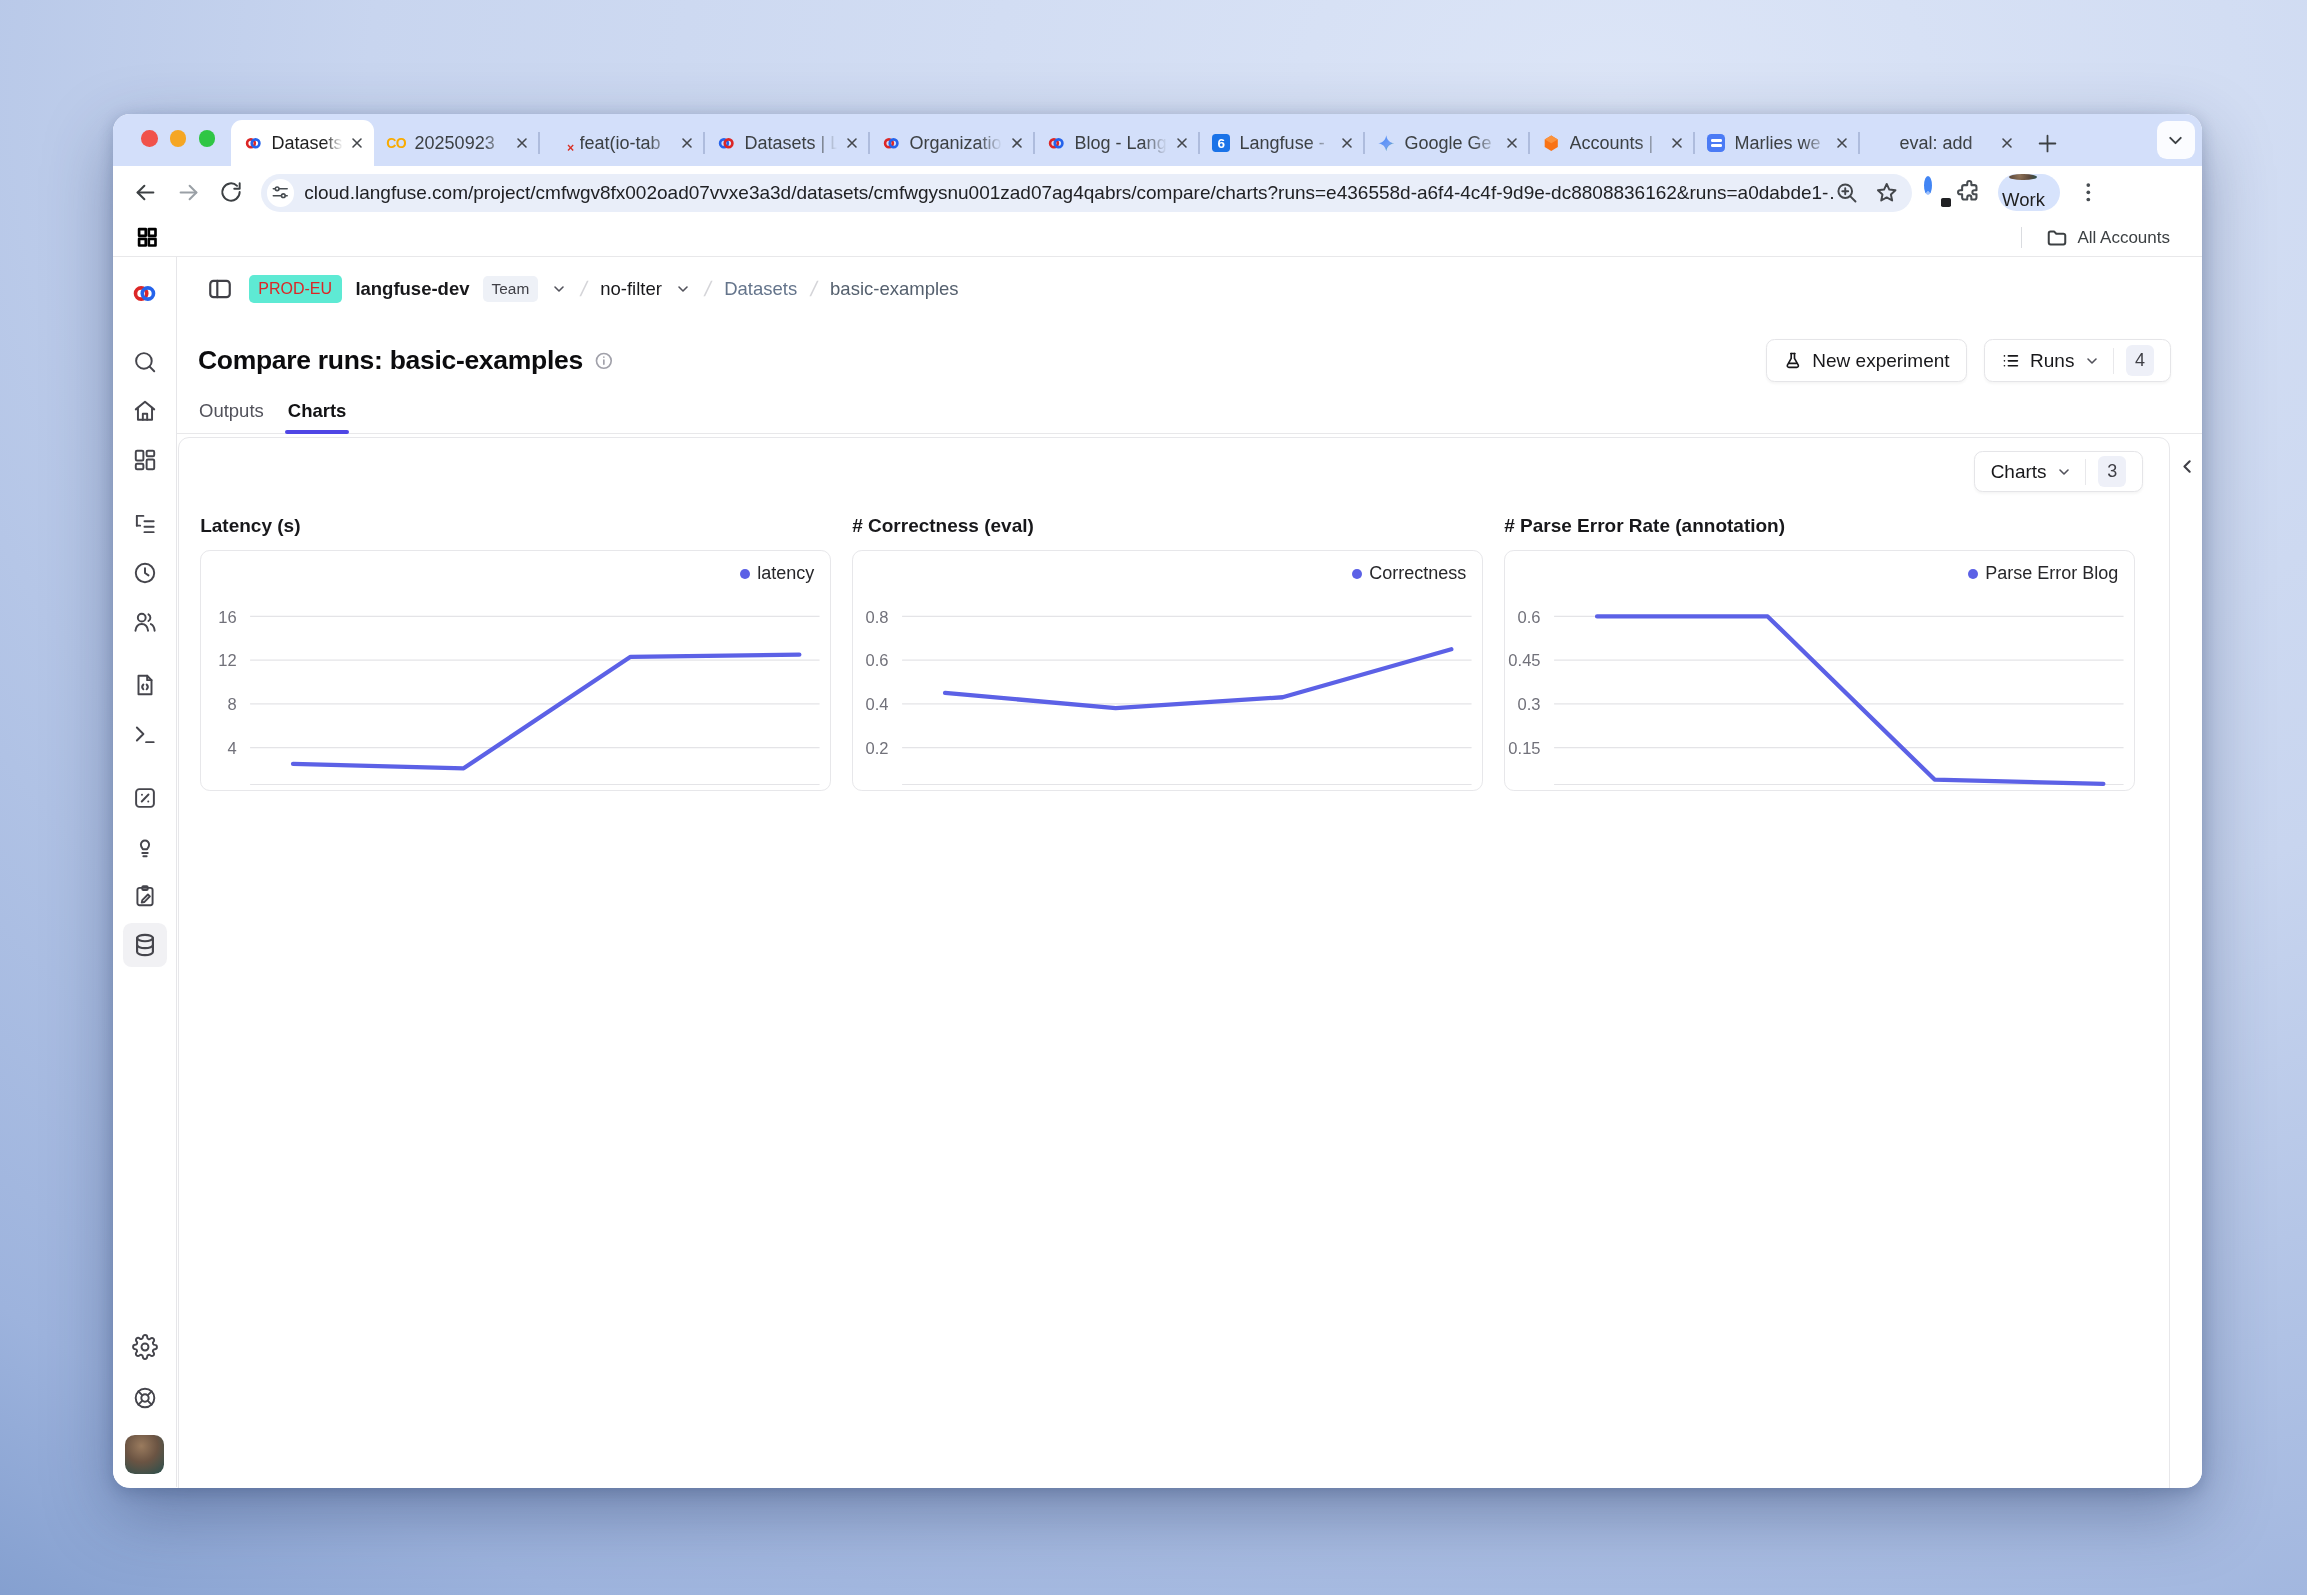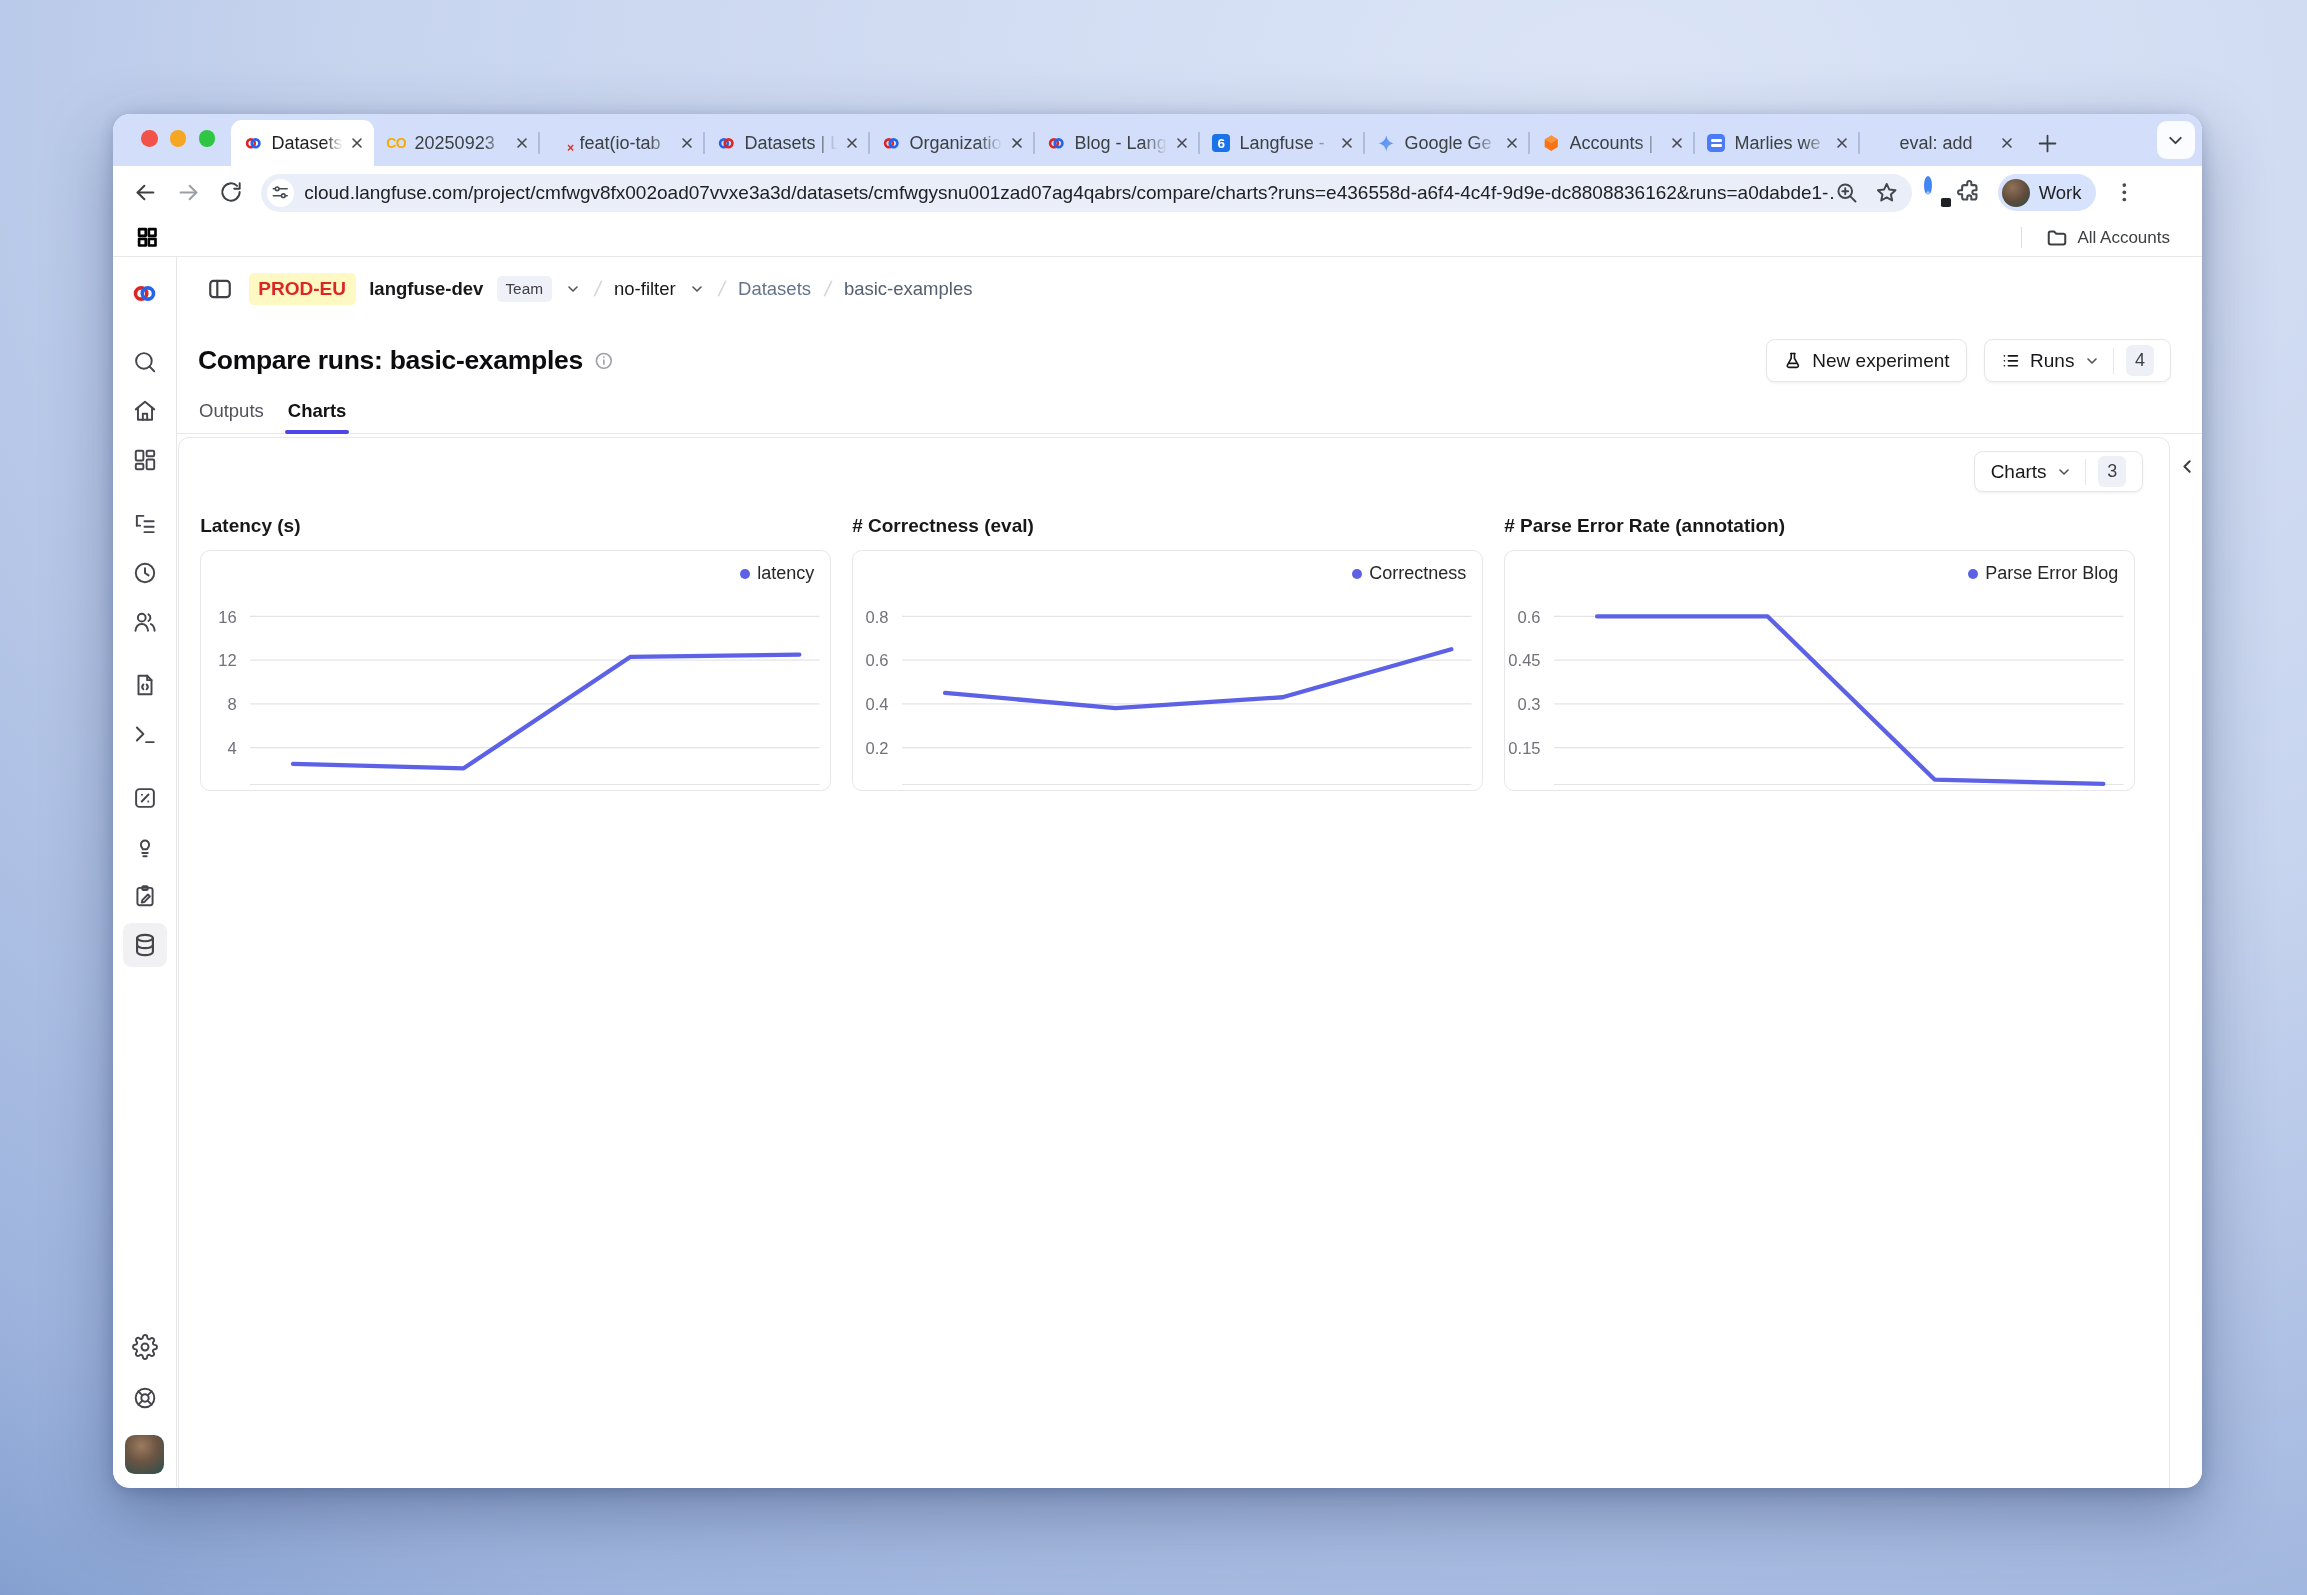--- a/index.html
+++ b/index.html
@@ -60,21 +60,21 @@
     flex: 0 0 auto; width: 1651px; height: 38px; border-radius: 19.7px; background: #e9eef9;
     display: flex; align-items: center; padding: 0 13.5px 0 6.2px; margin-right: 12.3px;
   }
   .omni-chip { width: 28px; height: 28px; border-radius: 50%; background: #fff; color: #474c51; display:flex; align-items:center; justify-content:center; margin-right: 9.8px; }
   .url { flex: 1 1 auto; font-size: 19px; color: #202124; white-space: nowrap; overflow: hidden; }
   .omni-right { display: flex; align-items: center; gap: 16px; color: #44474c; }
   .ext-circle { position: relative; width: 26px; height: 26px; }
   .ext-circle .ring { width: 23.4px; height: 23.4px; border-radius: 50%; border: 4.3px solid #4285f4; border-bottom-color: #9fc1fb; }
   .ext-circle .lock { position: absolute; right: -1.2px; bottom: -1.2px; width: 9.8px; height: 8.6px; background: #202124; border-radius: 1.8px; }
   .toolbar-right { display: flex; align-items: center; gap: 16px; margin-left: 7.4px; color: #474c51; }
-  .profile-chip { display: flex; align-items: center; gap: 8.6px; background: #d7e3fc; border-radius: 19.7px; height: 37px; padding: 0 14.8px 0 4.3px; }
+  .profile-chip { display: flex; align-items: center; gap: 8.6px; background: #d7e3fc; border-radius: 19.7px; height: 37px; padding: 0 14.8px 0 4.3px; flex-direction: column; }
   .profile-chip .avatar { width: 28px; height: 28px; border-radius: 50%;
     background: radial-gradient(circle at 38% 30%, #8f7257 0%, #5d4a3c 55%, #27504e 100%); }
   .profile-chip .name { font-size: 18.5px; color: #1f1f1f; }
 
   
   .bookmarks { height: 38px; background: #fff; border-bottom: 1.2px solid #e8e8ea; display: flex; align-items: center; padding: 0 32px 0 22px; }
   .bm-right { margin-left: auto; display: flex; align-items: center; gap: 9.8px; color: #3c4043; font-size: 17px; }
   .bm-sep { width: 1.2px; height: 21px; background: #dadce0; margin-right: 13.5px; }
 
   
@@ -86,21 +86,21 @@
   .rail-ic { width: 27px; height: 27px; display:flex; align-items:center; justify-content:center; }
   .rail-ic.active { width: 44px; height: 44px; background: #f1f1f4; border-radius: 8.6px; margin: -8.6px 0; }
   .rail-bottom { position: absolute; bottom: 13.5px; display: flex; flex-direction: column; align-items: center; gap: 23.4px; color: #45454c; }
   .rail-avatar { width: 39px; height: 39px; border-radius: 9.8px;
     background: radial-gradient(circle at 42% 28%, #9a7b5e 0%, #6b5443 45%, #274f4d 100%); }
 
   .main { flex: 1 1 auto; display: flex; flex-direction: column; min-width: 0; }
 
   .crumb-row { height: 64px; display: flex; align-items: center; padding: 0 29.5px; gap: 13.5px; }
   .crumb-row .panel-ic { color: #3f3f46; margin-right: 2.5px; }
-  .badge-env { background: #fef9c3; color: #dc2626; font-size: 19px; font-weight: 700; padding: 4.9px 9.8px; border-radius: 4.9px; }
+  .badge-env { background: #5eead4; color: #dc2626; font-size: 16px; font-weight: 400; padding: 4.9px 9.8px; border-radius: 4.9px; }
   .org-name { font-size: 18.5px; font-weight: 600; color: #18181b; }
   .badge-role { background: #eef1f7; color: #3f3f46; font-size: 15.4px; padding: 3.7px 8.6px; border-radius: 4.9px; }
   .crumb-chev { color: #52525b; }
   .slash { color: #d4d4d8; font-size: 21px; font-weight: 300; transform: skewX(-12deg); }
   .crumb-proj { font-size: 18.5px; font-weight: 500; color: #18181b; }
   .crumb-link { font-size: 18.5px; color: #64748b; }
   .crumb-current { font-size: 18.5px; color: #55606e; }
 
   .title-row { height: 79px; display: flex; align-items: center; padding: 0 31px 0 21px; }
   .page-title { font-size: 26.5px; font-weight: 650; color: #0c0c0e; letter-spacing: -0.3px; }

